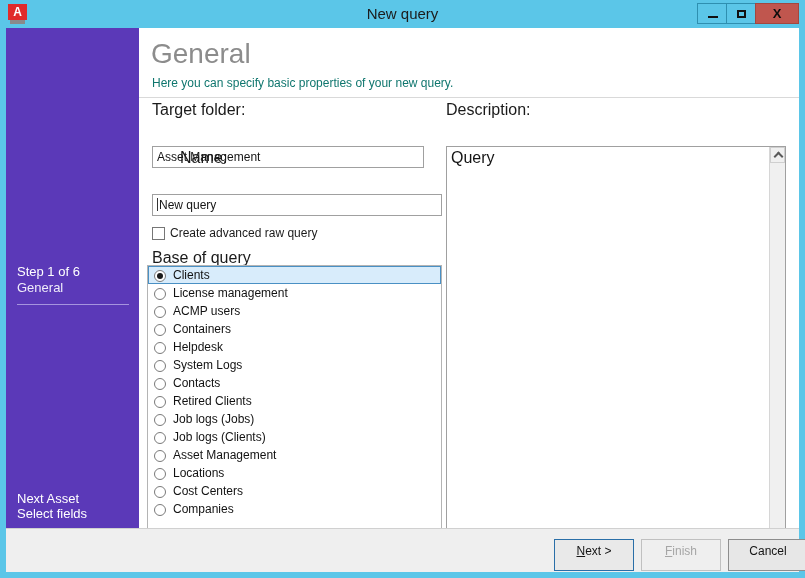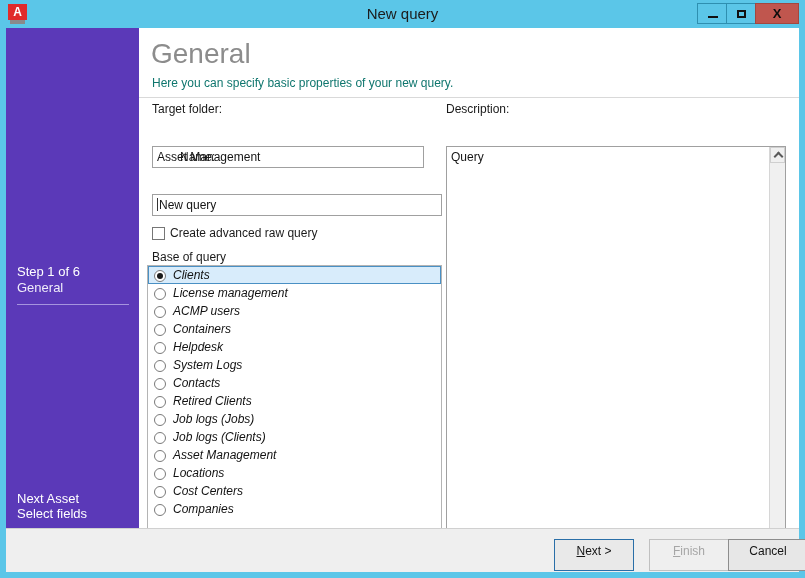--- a/index.html
+++ b/index.html
@@ -176,21 +176,21 @@
   #header-rule {
     position: absolute;
     left: 0; top: 69px;
     width: 660px; height: 1px;
     background: #d9d9d9;
   }
 
   
   .field-label {
     position: absolute;
-    font-size: 12px;
+    font-size: 16px;
     color: #1a1a1a;
     line-height: 15px;
   }
   .textbox {
     position: absolute;
     background: #ffffff;
     border: 1px solid #a0a0a0;
     box-sizing: border-box;
     font-size: 12px;
     color: #141414;
@@ -289,37 +289,36 @@
     border-radius: 50%;
     background: #1a1a1a;
   }
   .radio-text {
     position: absolute;
     left: 24px; top: 0;
     font-size: 12px;
     color: #121212;
     line-height: 17px;
     white-space: nowrap;
-    font-style: italic;
   }
 
   
   #lbl-desc { left: 307px; top: 74px; }
   #desc-box {
     position: absolute;
     left: 307px; top: 118px;
     width: 340px; height: 400px;
     background: #ffffff;
     border: 1px solid #a0a0a0;
     box-sizing: border-box;
   }
   #desc-text {
     position: absolute;
     left: 4px; top: 3px;
-    font-size: 12px;
+    font-size: 16px;
     color: #141414;
     line-height: 15px;
   }
   #desc-scroll {
     position: absolute;
     right: 0; top: 0;
     width: 16px; height: 398px;
     background: #f0f0f0;
     border-left: 1px solid #d6d6d6;
     box-sizing: border-box;
@@ -375,21 +374,20 @@
   #btn-next {
     left: 548px; width: 80px;
     border: 1px solid #2a6fa8;
     background: #e9e9e9;
   }
   #btn-finish {
     left: 635px; width: 80px;
     color: #a6a6a6;
     border-color: #c0c0c0;
     background: #efefef;
-    margin-left: 8px;
   }
   #btn-cancel { left: 722px; width: 80px; }
   .acc { text-decoration: underline; }
 </style>
 </head>
 <body>
 
 <div id="window">
 
   <div id="titlebar">

